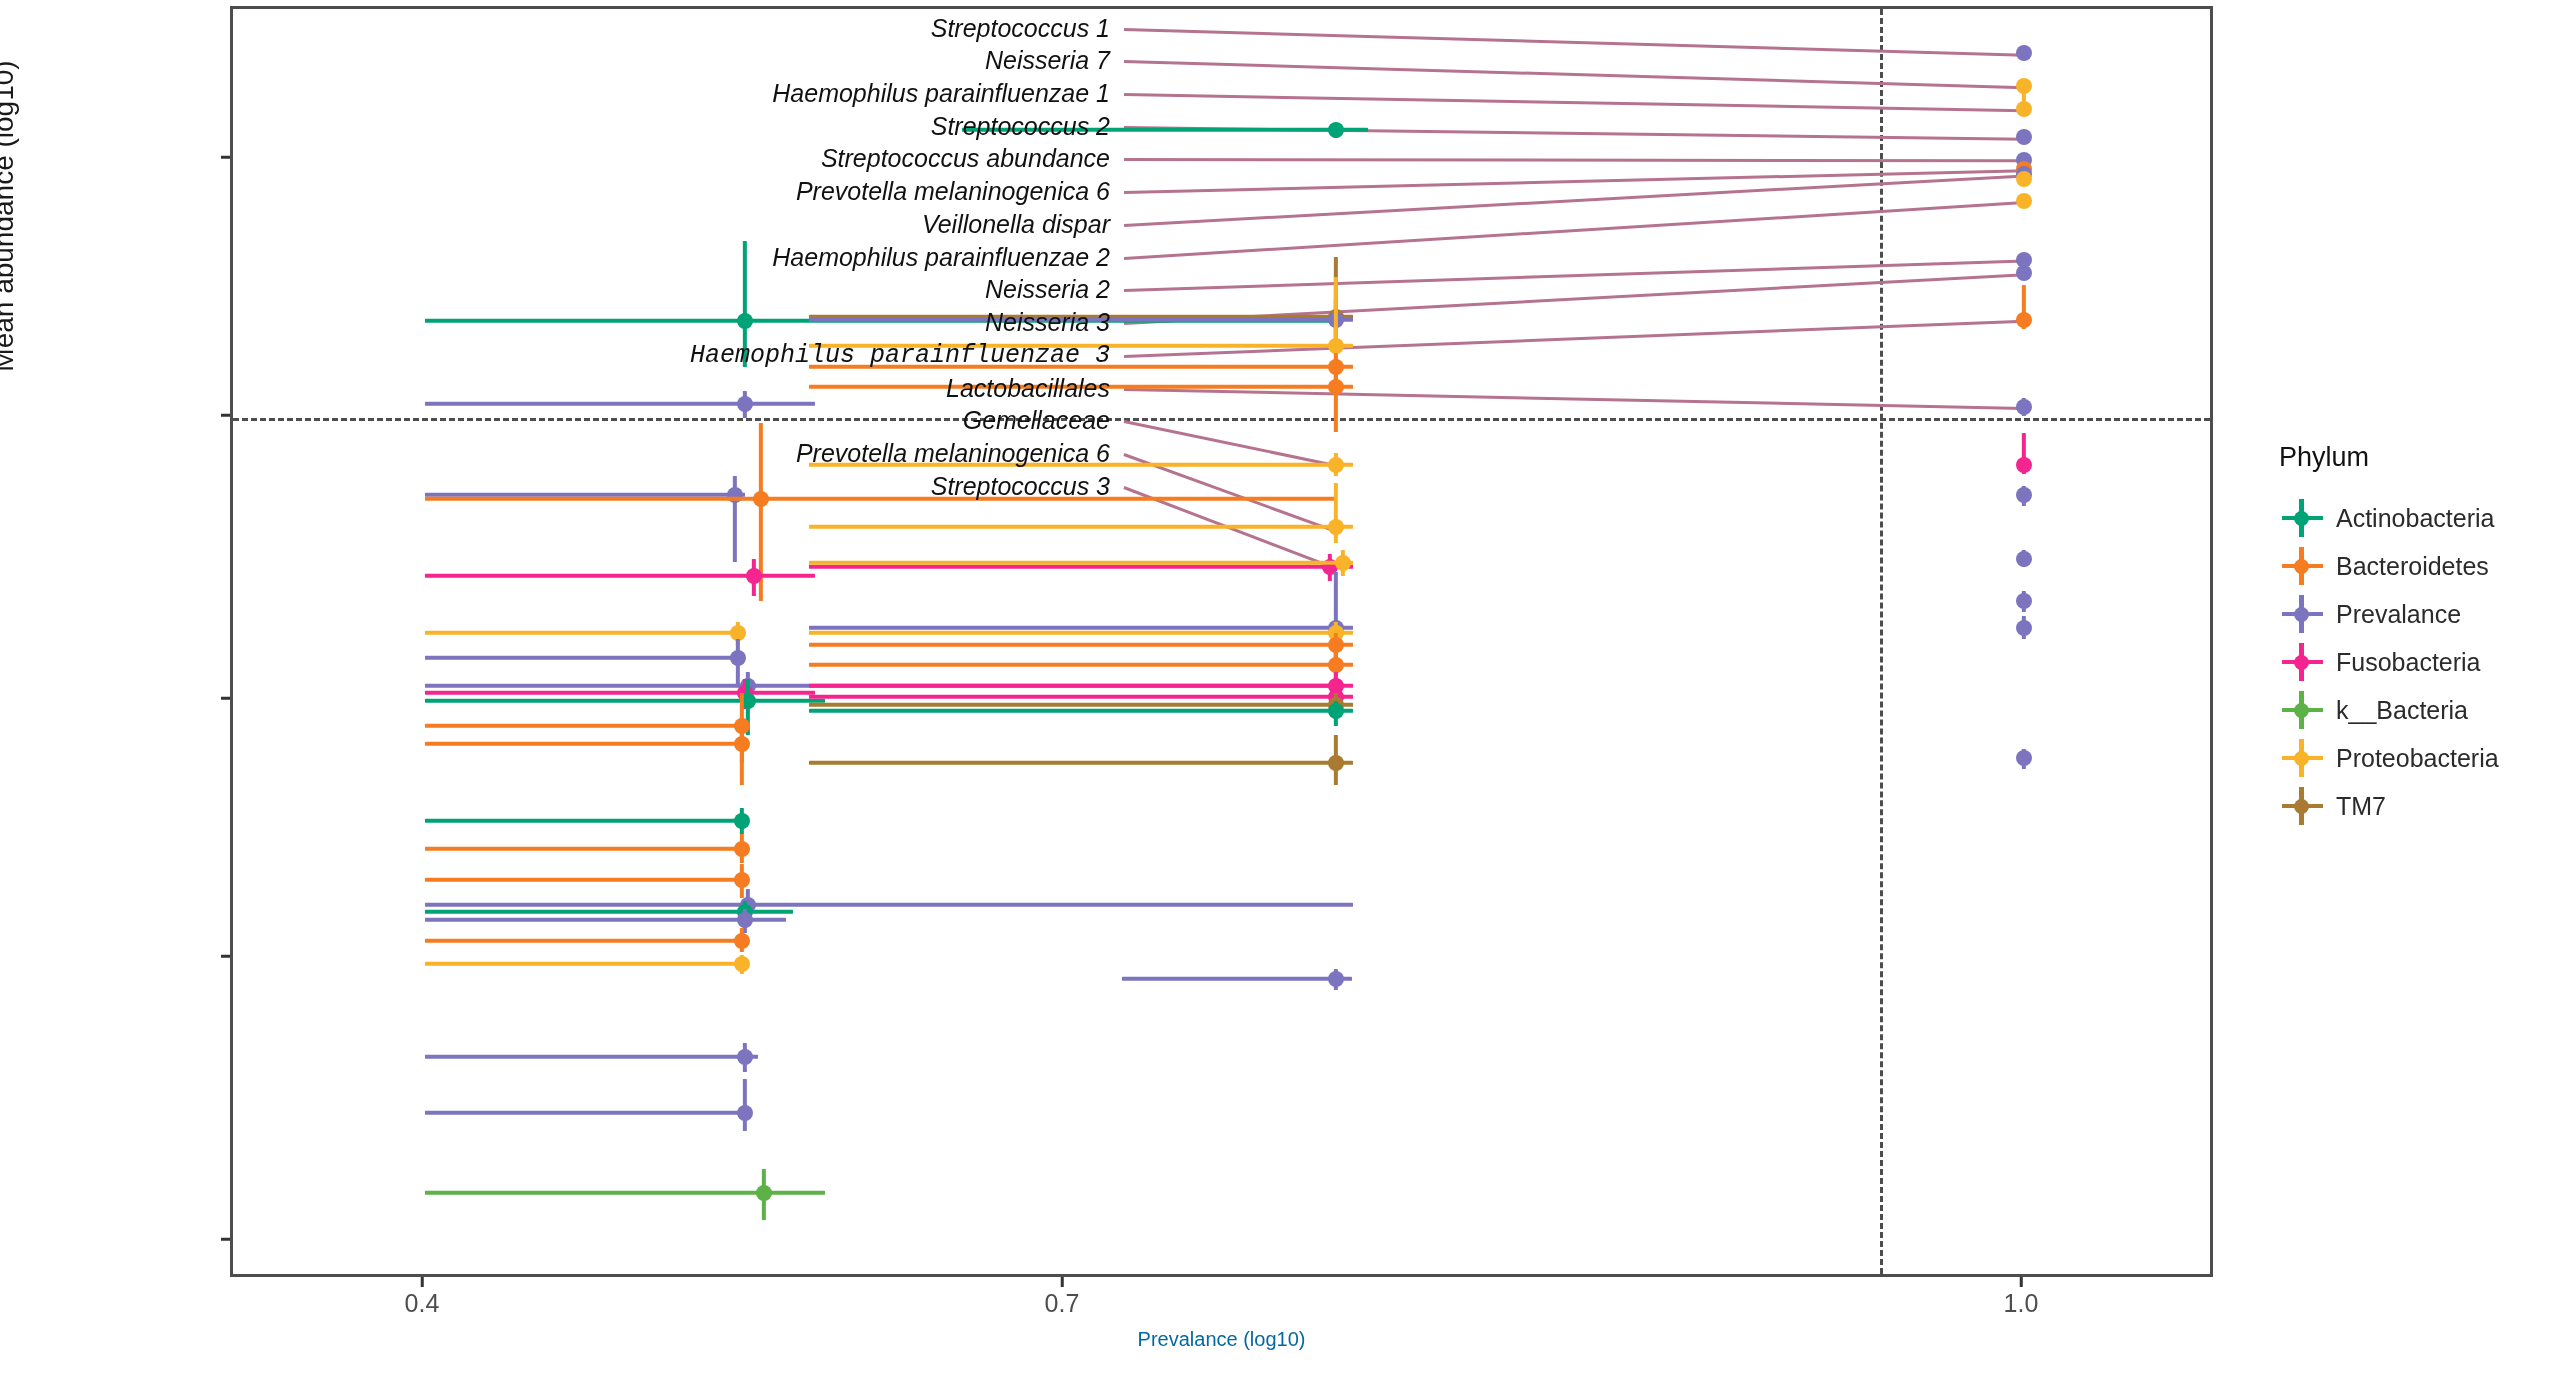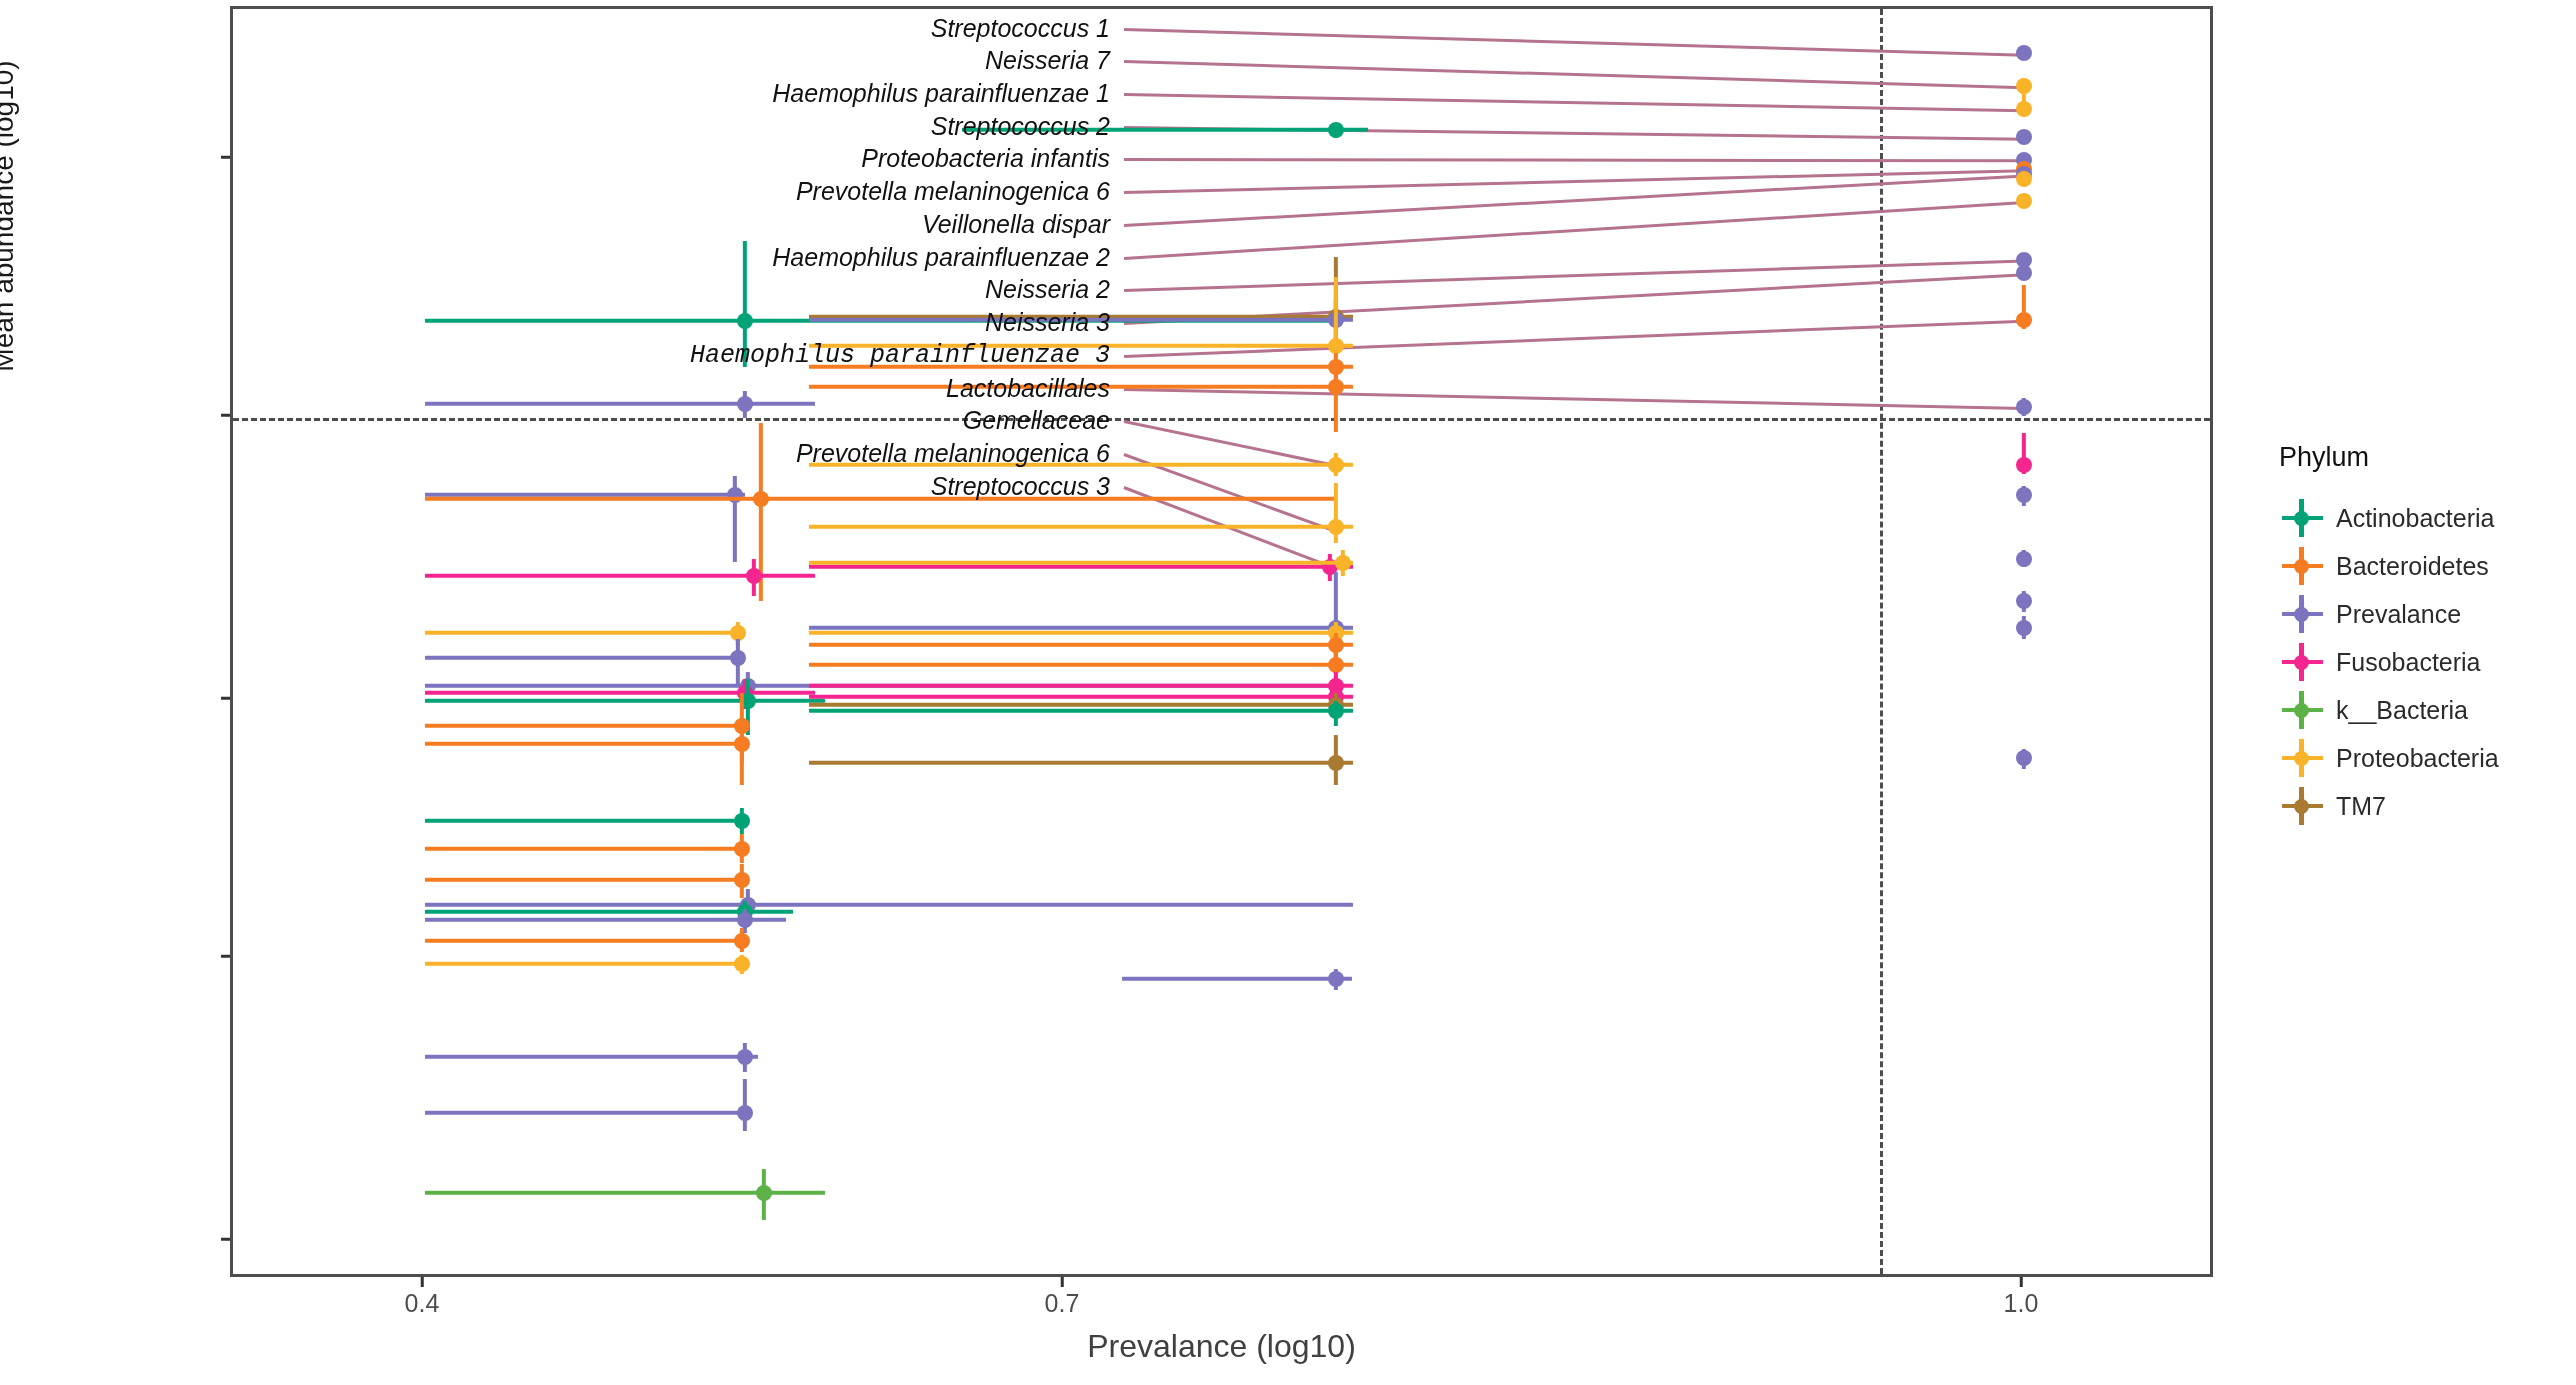--- a/index.html
+++ b/index.html
@@ -9,21 +9,21 @@
   
   #panel{position:absolute;left:230px;top:6.2px;width:1983px;height:1271px;
          border:3.1px solid #4d4d4d;box-sizing:border-box;background:#fff;}
   #plotarea{position:absolute;left:0;top:0;right:0;bottom:0;overflow:visible;}
 
   
   #ylab{position:absolute;left:-12.4px;top:432px;width:432px;
         transform:rotate(-90deg);transform-origin:left top;
         font-size:28px;text-align:center;color:#1a1a1a;white-space:nowrap;}
   #xlab{position:absolute;left:230px;top:1328px;width:1983px;
-        text-align:center;font-size:32px;color:#404040;}
+        text-align:center;font-size:20px;color:#0369a1;}
   .ytick-mark{position:absolute;width:10px;height:2.5px;background:#333;
               transform:translateY(-50%);}
   .xtick-label{position:absolute;top:1289px;font-size:25px;color:#4d4d4d;
                transform:translateX(-50%);white-space:nowrap;}
   .xtick-mark{position:absolute;top:1277px;width:2.5px;height:10px;background:#333;
               transform:translateX(-50%);}
 
   
   .href{position:absolute;left:0;width:100%;height:0;
         border-top:3.1px dashed #4d4d4d;}
@@ -265,21 +265,21 @@
         <div class="vbar" style="left: 1791px; top: 607px; height: 23px; background: rgb(124, 116, 190);"></div>
         <div class="pt" style="left: 1791px; top: 619px; background: rgb(124, 116, 190);"></div>
         <div class="vbar" style="left: 1791px; top: 740px; height: 20px; background: rgb(124, 116, 190);"></div>
         <div class="pt" style="left: 1791px; top: 749px; background: rgb(124, 116, 190);"></div>
       </div>
     <div id="layer-ann">
         <div class="callout" style="top: 18.5px; left: 0px; width: 877px;">Streptococcus 1</div>
         <div class="callout" style="top: 51px; left: 0px; width: 877px;">Neisseria 7</div>
         <div class="callout" style="top: 84px; left: 0px; width: 877px;">Haemophilus parainfluenzae 1</div>
         <div class="callout" style="top: 117px; left: 0px; width: 877px;">Streptococcus 2</div>
-        <div class="callout" style="top: 149px; left: 0px; width: 877px;">Proteobacteria infantis</div>
+        <div class="callout" style="top: 149px; left: 0px; width: 877px;">Streptococcus abundance</div>
         <div class="callout" style="top: 182px; left: 0px; width: 877px;">Prevotella melaninogenica 6</div>
         <div class="callout" style="top: 215px; left: 0px; width: 877px;">Veillonella dispar</div>
         <div class="callout" style="top: 248px; left: 0px; width: 877px;">Haemophilus parainfluenzae 2</div>
         <div class="callout" style="top: 280px; left: 0px; width: 877px;">Neisseria 2</div>
         <div class="callout" style="top: 313px; left: 0px; width: 877px;">Neisseria 3</div>
         <div class="callout" style="top: 346px; left: 0px; width: 877px; font-family: Liberation Mono, monospace;">Haemophilus parainfluenzae 3</div>
         <div class="callout" style="top: 379px; left: 0px; width: 877px;">Lactobacillales</div>
         <div class="callout" style="top: 411px; left: 0px; width: 877px;">Gemellaceae</div>
         <div class="callout" style="top: 444px; left: 0px; width: 877px;">Prevotella melaninogenica 6</div>
         <div class="callout" style="top: 477px; left: 0px; width: 877px;">Streptococcus 3</div>

